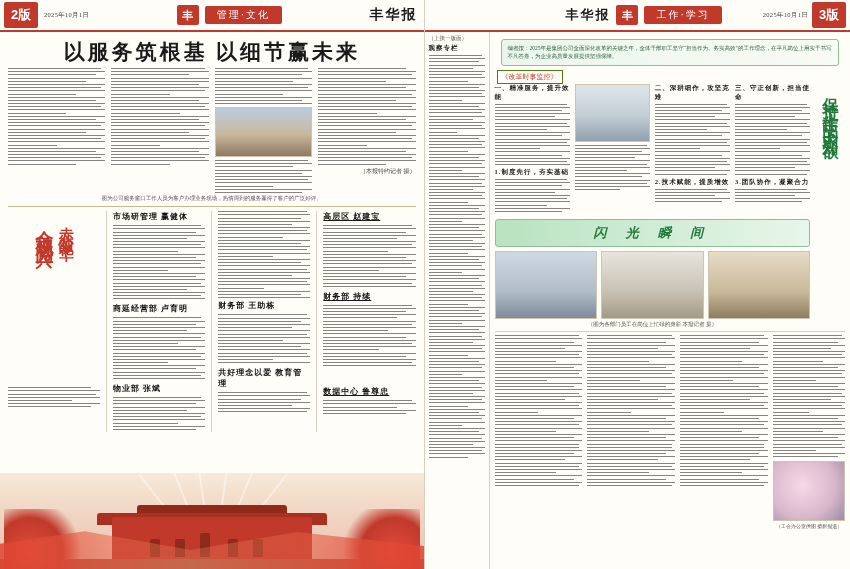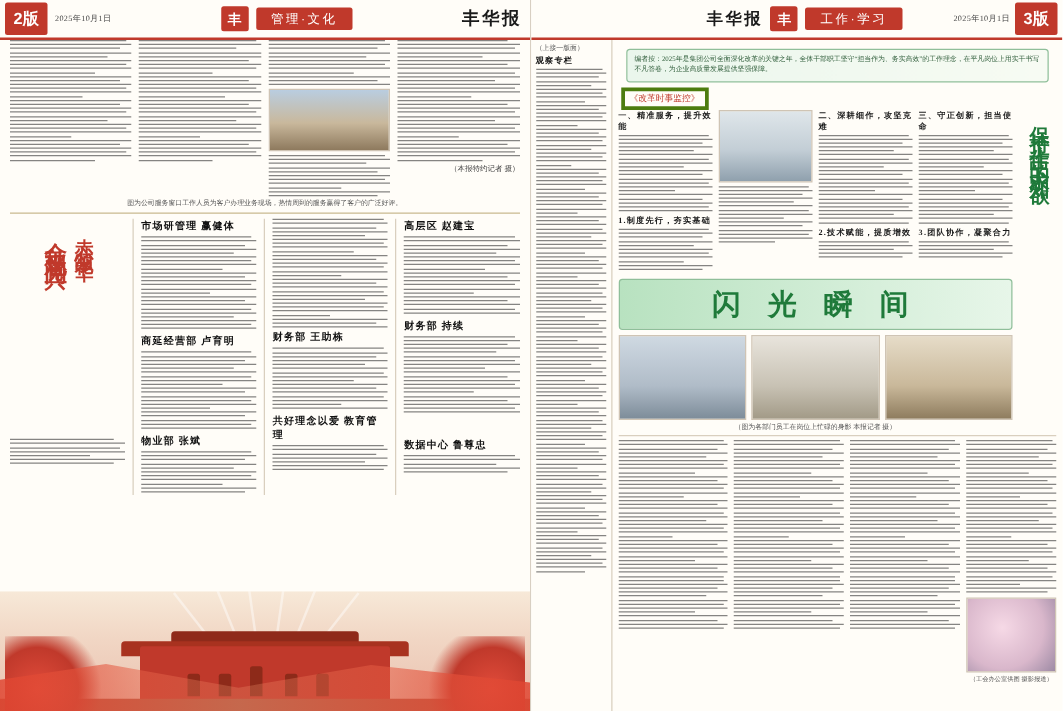--- a/index.html
+++ b/index.html
@@ -93,28 +93,28 @@
 
   
   .ribbon-top{
     margin:4px 6px;padding:4px 6px;border:1px solid #8fbf9a;border-radius:3px;
     background:linear-gradient(90deg,#eaf6ec,#f7fbf3);font-size:5.5px;line-height:1.5;color:#2f5d3a;
   }
   .greenband{
     background:linear-gradient(90deg,#b8e2c0,#e7f6e9);border:1px solid #8fbf9a;border-radius:3px;
   }
   .flash-title{
-    text-align:center;font-size:23px;font-weight:bold;color:#1f7a3a;letter-spacing:8px;padding:4px 12px;
+    text-align:center;font-size:13px;font-weight:bold;color:#1f7a3a;letter-spacing:8px;padding:4px 12px;font-style:italic;
   }
   .redhead{font-size:15px;font-weight:bold;text-align:center;letter-spacing:3px;color:#111;}
   .vert-green{
     writing-mode:vertical-rl;text-orientation:upright;font-size:16px;font-weight:bold;
     color:#1f7a3a;letter-spacing:6px;
   }
-  .tag-box{border:3px solid #4d7c0f;color:#c0392b;font-size:7px;padding:1px 4px;display:inline-block;}
+  .tag-box{border:1px solid #4d7c0f;color:#c0392b;font-size:7px;padding:1px 4px;display:inline-block;}
   .mini-note{font-size:5.5px;color:#555;}
   .colrule{width:1px;background:#d9cfbe;}
   .thin-sep{height:1px;background:#d9cfbe;margin:3px 0;}
 </style>
 </head>
 <body>
 
 <div class="page">
 
   <div class="sheet left">
@@ -122,20 +122,23 @@
     <div class="masthead">
       <div class="pagenum">2版</div>
       <div class="issuedate">2025年10月1日</div>
       <div class="mast-center">
         <div class="logo-badge">丰</div>
         <div class="section-name">管理·文化</div>
       </div>
       <div class="paper-name">丰华报</div>
     </div>
 
+    <div class="lead">
+      <div class="hl-title">以服务筑根基    以细节赢未来</div>
+    </div>
 
     <div class="cols4">
       <div class="col faux">
         <div class="tl s96"></div>
           <div class="tl"></div>
           <div class="tl s90"></div>
           <div class="tl"></div>
         <div class="tl s80"></div>
           <div class="tl"></div>
           <div class="tl s96"></div>
@@ -414,21 +417,21 @@
             <div class="tl s90"></div>
             <div class="tl"></div>
           <div class="tl s80"></div>
             <div class="tl"></div>
             <div class="tl s96"></div>
         </div>
       </div>
 
       <div class="colrule"></div>
 
-      <div style="flex:1;">
+      <div style="flex:1;text-decoration:underline;">
         <div class="sec-label">高层区  赵建宝</div>
         <div class="faux" style="margin-top:3px;">
           <div class="tl s96"></div>
             <div class="tl"></div>
             <div class="tl s90"></div>
             <div class="tl"></div>
           <div class="tl s80"></div>
             <div class="tl"></div>
             <div class="tl s96"></div>
             <div class="tl"></div>

